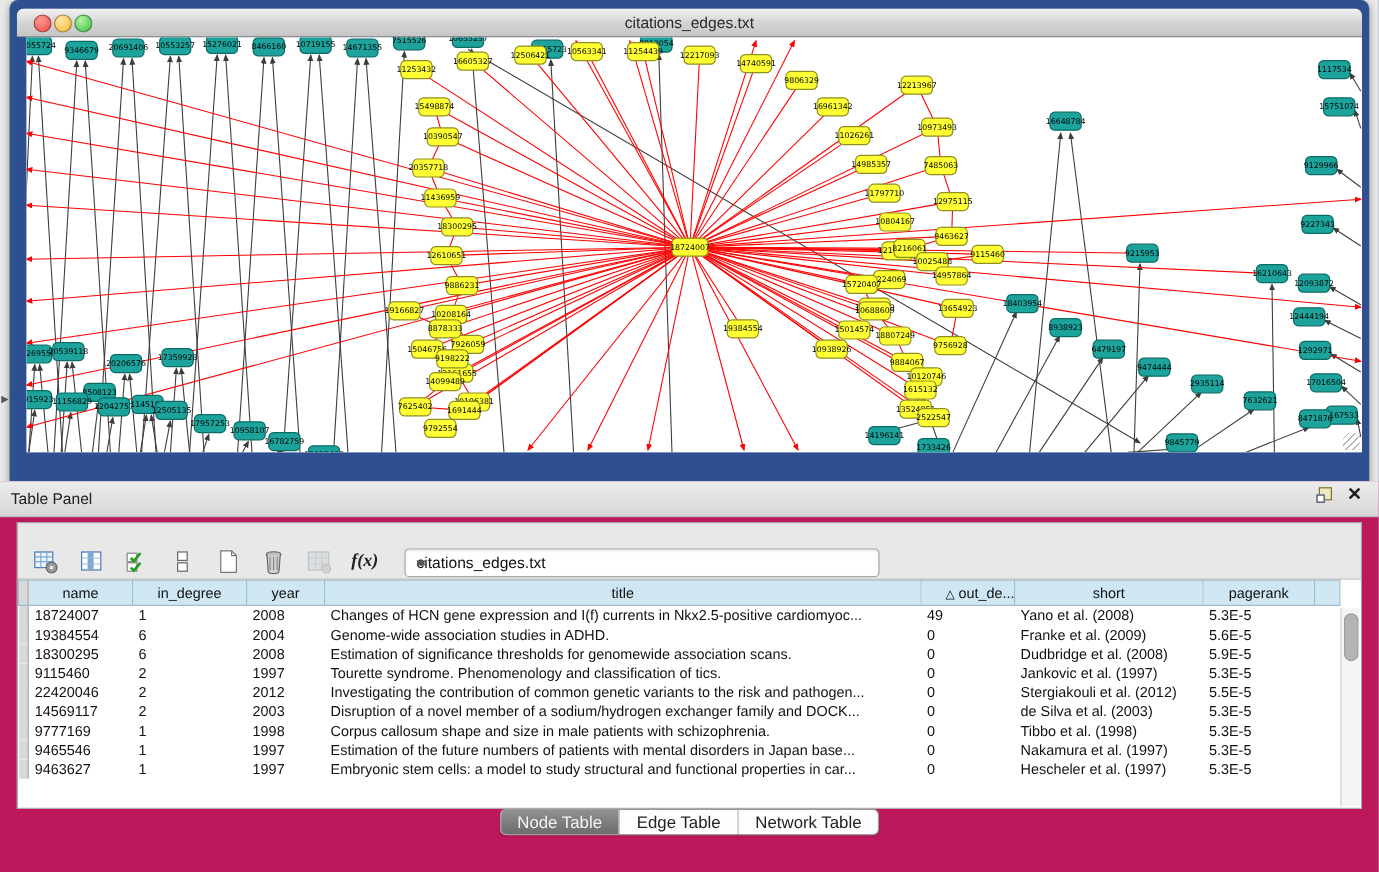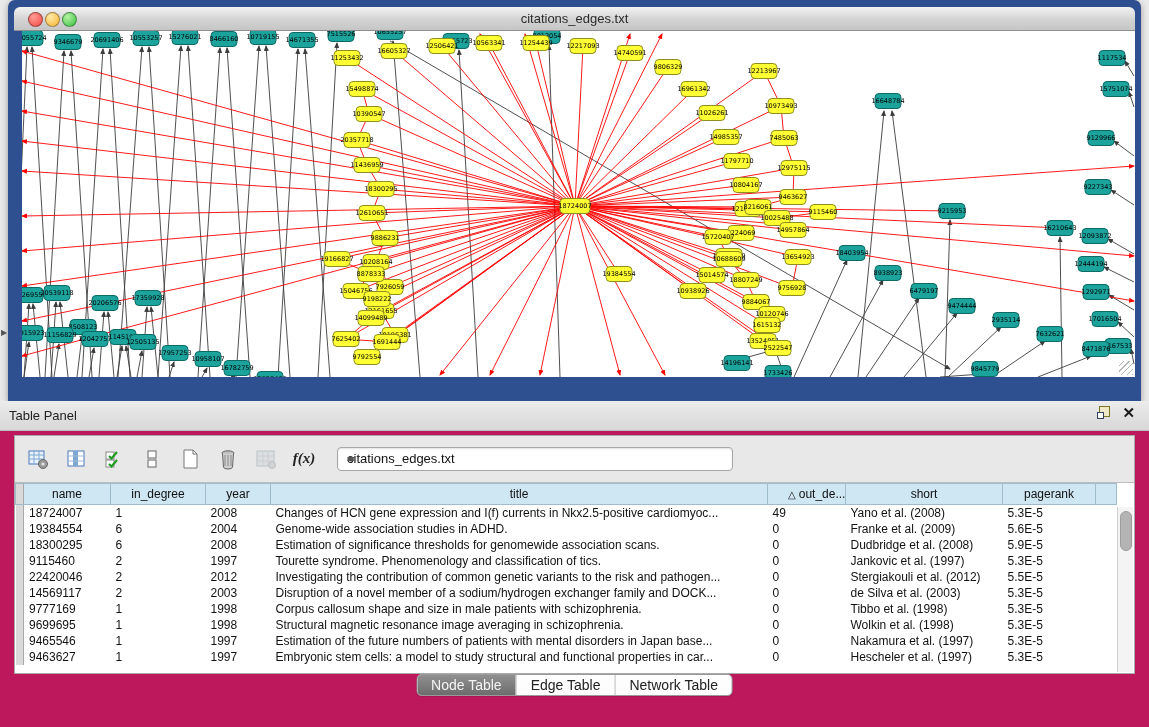--- a/index.html
+++ b/index.html
@@ -23,21 +23,21 @@
   .panel{position:absolute;left:0;top:401px;width:1149px;height:326px;background:#be185d}
   .panel-hdr{position:absolute;left:0;top:0;width:100%;height:29px;
              background:linear-gradient(#ececec,#d7d7d7);border-bottom:1px solid #bdbdbd}
   .panel-title{position:absolute;left:9px;top:7px;font-size:13px;color:#222}
   .ph-icons{position:absolute;right:14px;top:5px;display:flex;gap:12px;align-items:center}
   .float-ic{width:13px;height:13px;position:relative}
   .float-ic .a{position:absolute;right:0;top:0;width:9px;height:9px;border:1px solid #7c7425;background:#efe9c8}
   .float-ic .b{position:absolute;left:0;bottom:0;width:5px;height:5px;border:1px solid #33415e;background:#fff}
   .close-x{font-size:15px;font-weight:bold;color:#1c1c1c;line-height:13px;cursor:default}
   .tp-box{position:absolute;left:14px;top:34px;width:1119px;height:237px;border:1px solid #a9a9a9;background:#e8e8e8}
-  .toolbar{position:absolute;left:0;top:0;width:100%;height:45px;display:flex;align-items:center;gap:12px;padding-left:10px}
+  .toolbar{position:absolute;left:0;top:0;width:100%;height:45px;display:flex;align-items:flex-end;gap:12px;padding-left:10px}
   .tb-btn{width:26px;height:26px;display:flex;align-items:center;justify-content:center}
   .fx{font-family:"Liberation Serif",serif;font-style:italic;font-weight:bold;font-size:15px;color:#222}
   .combo{margin-left:8px;width:394px;height:22px;background:#fff;border:1px solid #a6a6a6;border-radius:4px;
          position:relative;box-shadow:inset 0 1px 2px rgba(0,0,0,.12)}
   .combo span{position:absolute;left:9px;top:3px;font-size:13px;color:#111}
   .combo .steppers{position:absolute;right:8px;top:3px;width:9px;height:16px}
   .combo .steppers:before{content:"";position:absolute;top:1px;left:0;border:4px solid transparent;border-bottom:5px solid #555}
   .combo .steppers:after{content:"";position:absolute;bottom:1px;left:0;border:4px solid transparent;border-top:5px solid #555}
   .tablewrap{position:absolute;left:0;top:46px;right:0;bottom:0;background:#fff;border-top:1px solid #bdbdbd}
   table{border-collapse:collapse;table-layout:fixed;width:1101px}
@@ -860,31 +860,20 @@
               <td>1</td>
               <td>1998</td>
               <td>Corpus callosum shape and size in male patients with schizophrenia.</td>
               <td>0</td>
               <td class="c-short">Tibbo et al. (1998)</td>
               <td>5.3E-5</td>
               <td></td>
             </tr>
             <tr>
               <td class="gut"></td>
-              <td>9699695</td>
-              <td>1</td>
-              <td>1998</td>
-              <td>Structural magnetic resonance image averaging in schizophrenia.</td>
-              <td>0</td>
-              <td class="c-short">Wolkin et al. (1998)</td>
-              <td>5.3E-5</td>
-              <td></td>
-            </tr>
-            <tr>
-              <td class="gut"></td>
               <td>9465546</td>
               <td>1</td>
               <td>1997</td>
               <td>Estimation of the future numbers of patients with mental disorders in Japan base...</td>
               <td>0</td>
               <td class="c-short">Nakamura et al. (1997)</td>
               <td>5.3E-5</td>
               <td></td>
             </tr>
             <tr>

